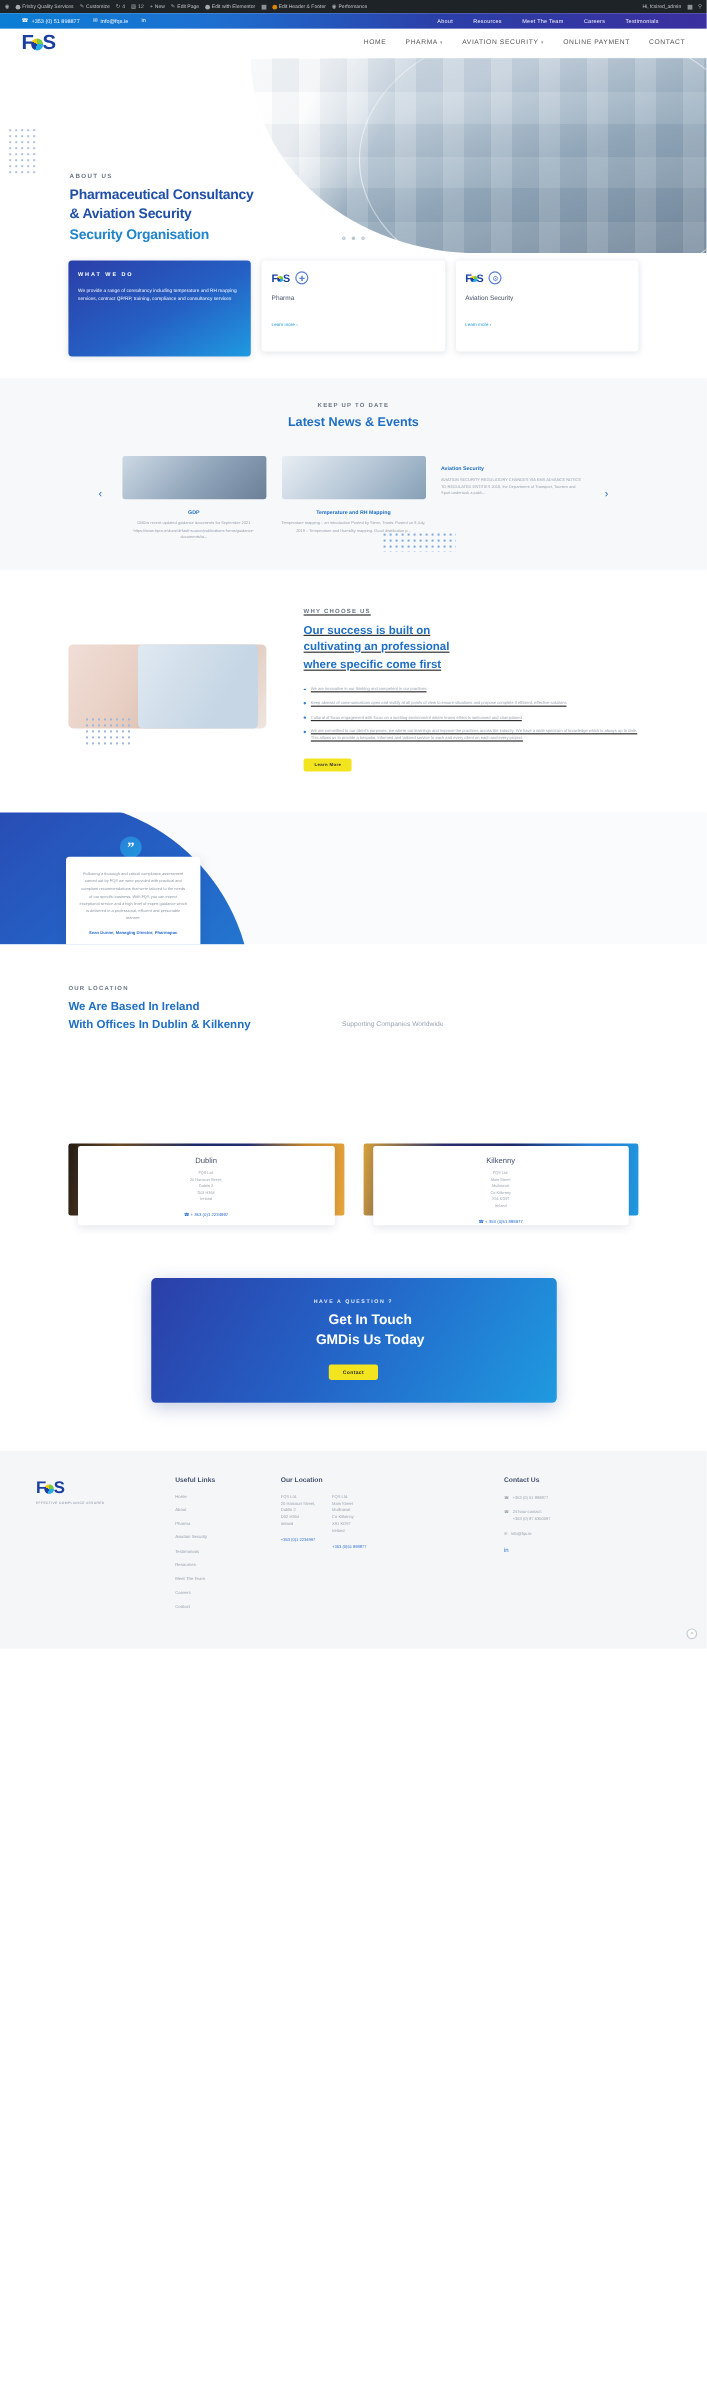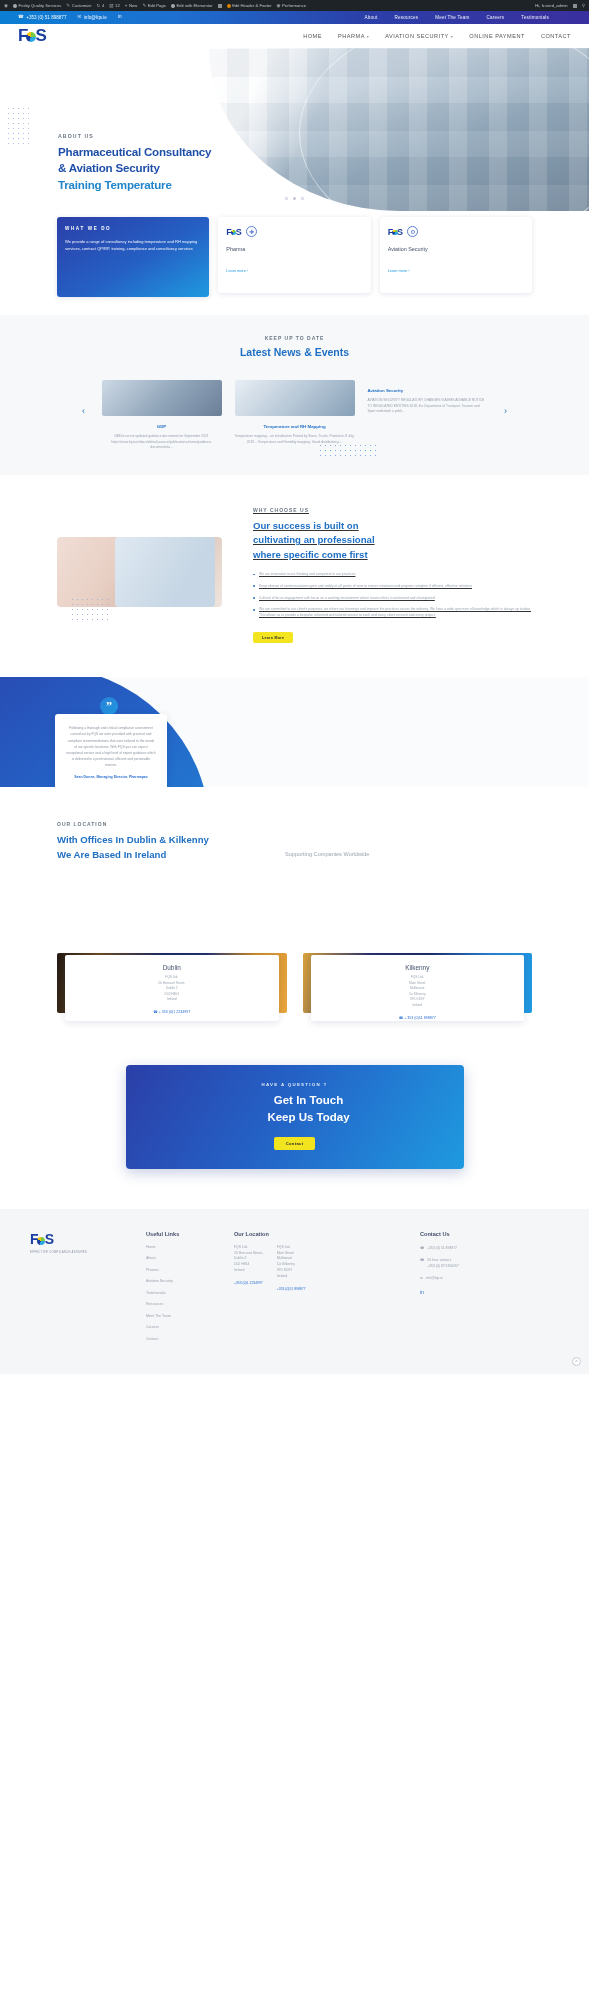--- a/index.html
+++ b/index.html
@@ -64,21 +64,21 @@
     background:
       repeating-linear-gradient(90deg, rgba(255,255,255,.22) 0 18px, rgba(140,160,180,.12) 18px 40px),
       repeating-linear-gradient(0deg, rgba(255,255,255,.12) 0 26px, rgba(100,120,140,.10) 26px 54px);
     border-bottom-left-radius:190px 163px;
     opacity:.65;
   }
   .hero-arc{
     position:absolute; right:-40px; top:-30px; width:330px; height:230px;
     border:1px solid rgba(255,255,255,.55); border-radius:50%;
   }
-  .hero-copy { position:absolute; left:58px; top:85px; }
+  .hero-copy { position:absolute; left:58px; top:96px; }
   .eyebrow { font-size:5.2px; letter-spacing:1.1px; color:#6b7785; font-weight:bold; text-transform:uppercase; }
   .hero-h1 { font-size:11.6px; line-height:1.42; color:#1f4fa8; font-weight:bold; margin-top:5px; letter-spacing:-.2px;}
   .hero-h1 .ln3 { color:#1f84c9; }
   .btn-yellow {
     display:inline-block; background:#f2e41f; color:#2b2b2b; font-size:4px; font-weight:bold;
     padding:3px 7px; border-radius:2px; margin-top:8px; letter-spacing:.3px;
   }
   .dots-deco { position:absolute; left:6px; top:58px; width:26px; height:40px;
     background-image:radial-gradient(#9fb6d8 0.7px, transparent 0.8px);
     background-size:5px 5px; opacity:.85; }
@@ -289,21 +289,21 @@
   <div class="hero">
     <div class="hero-img">
         <div class="hero-arc"></div>
       </div>
     <div class="dots-deco"></div>
     <div class="hero-copy">
       <div class="eyebrow">ABOUT US</div>
       <div class="hero-h1">
         <div>Pharmaceutical Consultancy</div>
         <div>&amp; Aviation Security</div>
-        <div class="ln3">Training Temperature</div>
+        <div class="ln3">Security Organisation</div>
       </div>
 
     </div>
 
   </div>
   <div class="hero-pager">
     <i></i>
     <i class="on"></i>
     <i></i>
   </div>
@@ -385,22 +385,22 @@
     <div class="testi-card" style="left:55px; top:37px; width:112px;">
       <div class="tq">Following a thorough and critical compliance assessment carried out by FQS we were provided with practical and compliant recommendations that were tailored to the needs of our specific business. With FQS you can expect exceptional service and a high level of expert guidance which is delivered in a professional, efficient and personable manner.</div>
       <div class="tauthor">Sean Dunne, Managing Director, Pharmapac</div>
     </div>
 
   </div>
 
   <div class="loc">
     <div class="loc-eyebrow">OUR LOCATION</div>
     <div class="loc-title">
+      <div>We Are Based In Ireland</div>
       <div>With Offices In Dublin &amp; Kilkenny</div>
-      <div>We Are Based In Ireland</div>
     </div>
     <div class="loc-sub">Supporting Companies Worldwide</div>
   </div>
   <div class="loc-cards">
     <div class="loc-card">
       <div class="loc-bg dub"></div>
       <div class="loc-inner">
         <div class="loc-city">Dublin</div>
         <div class="loc-addr" style="white-space:pre-line">FQS Ltd.
 20 Harcourt Street,
@@ -423,21 +423,21 @@
         <div class="loc-phone"><span>☎</span> <span>+ 353 (0)51 898877</span></div>
       </div>
     </div>
   </div>
 
   <div class="cta-wrap">
     <div class="cta">
       <div class="ce">HAVE A QUESTION ?</div>
       <div class="ct">
         <div>Get In Touch</div>
-        <div>Keep Us Today</div>
+        <div>GMDis Us Today</div>
       </div>
       <div class="btn-yellow">Contact</div>
     </div>
   </div>
 
   <div class="footer">
     <div class="fcol logo-col">
       <div class="flogo">F<span class="lgdot"></span>S</div>
       <div class="ftag">EFFECTIVE COMPLIANCE ASSURED</div>
     </div>

